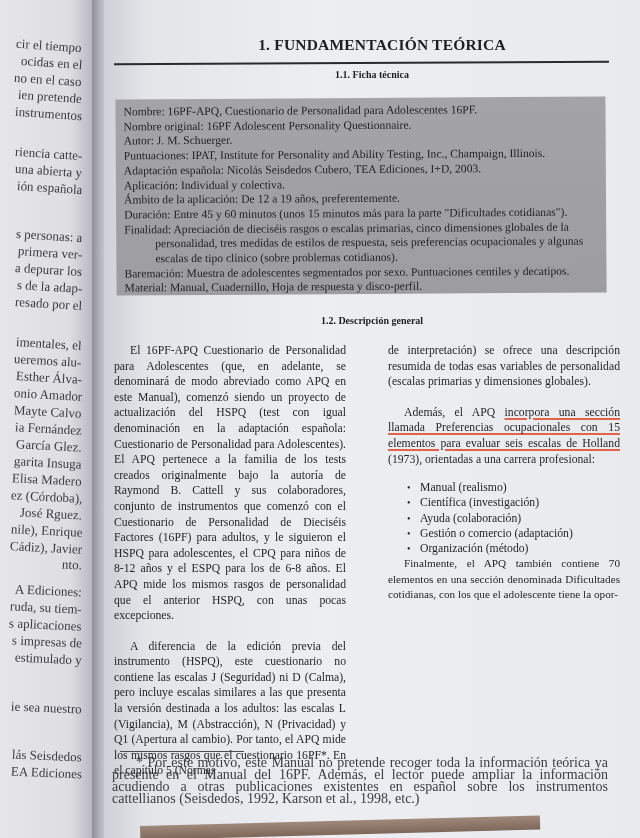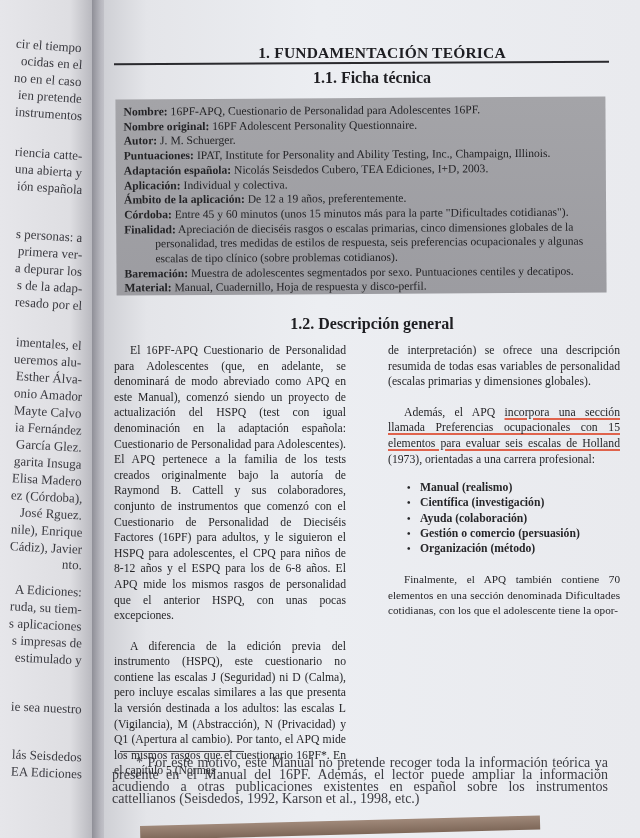--- a/index.html
+++ b/index.html
@@ -24,53 +24,53 @@
     .spine {
       position: absolute; left: 92px; top: 0; width: 18px; height: 838px;
       background: linear-gradient(90deg, #8f8f97 0%, #b8b8bf 50%, #d2d2d7 100%);
     }
     
     .right-page {
       position: absolute; left: 104px; top: 0; width: 536px; height: 838px;
       background: linear-gradient(90deg, #cfd0d5 0%, #e4e5e9 8%, #eceef2 40%, #e9eaee 100%);
     }
     .chapter-title {
-      position: absolute; left: 0; top: 44px; width: 100%;
+      position: absolute; left: 0; top: 36px; width: 100%;
       text-align: center; font-weight: bold; font-size: 15.5px; letter-spacing: 0.2px;
       color: #1e1e22;
       padding-left: 20px;
     }
     .chapter-rule {
       position: absolute; left: 10px; top: 62px; width: 495px; height: 1.6px;
       background: #2a2a2e; transform: rotate(-0.3deg);
     }
     .section-title {
       position: absolute; left: 0; width: 100%; text-align: center;
-      font-weight: bold; font-size: 16px; color: #1e1e22;
+      font-weight: bold; font-size: 10px; color: #1e1e22;
     }
     .fact-box {
       position: absolute; left: 12px; top: 98px; width: 490px; height: 196px;
       background: linear-gradient(180deg, #a4a4a8 0%, #9c9ca1 100%);
       padding: 6px 8px;
       font-size: 11.6px; line-height: 14.7px; color: #232326;
       transform: rotate(-0.35deg);
     }
     .fact-row { white-space: nowrap; }
-    .fact-row .lbl { font-weight: bold; }
+    .fact-row .lbl { font-weight: normal; }
     .fact-row.wrap { white-space: normal; padding-left: 31px; text-indent: -31px; }
     .col {
       position: absolute; top: 343px; width: 232px;
       font-size: 11.7px; line-height: 15.6px; text-align: justify; color: #262629;
     }
     .col p { text-indent: 16px; margin-bottom: 15px; font-family: Liberation Serif, serif; }
     .col p.noindent { text-indent: 0; }
     .col-left { left: 10px; }
     .col-right { left: 284px; }
     .hl { text-decoration: underline; text-decoration-color: #e0634c; text-decoration-thickness: 1.5px; text-underline-offset: 2px; }
-    ul.pref { list-style: none; margin: -2px 0 16px 32px; font-weight: bold; }
+    ul.pref { list-style: none; margin: -2px 0 0 32px; }
     ul.pref li { position: relative; line-height: 15.2px; }
     ul.pref li::before { content: "•"; position: absolute; left: -13px; top: 0; font-size: 10px; }
     .footnote-rule {
       position: absolute; left: 16px; top: 751px; width: 124px; height: 1px; background: #4a4a50;
     }
     .footnote {
       position: absolute; left: 8px; top: 757px; width: 496px;
       font-size: 14px; line-height: 12px; color: #3c3c42; text-align: justify;
     }
     .footnote .first { text-indent: 24px; }
@@ -134,41 +134,41 @@
   <div class="section-title" style="top:69px;">1.1. Ficha técnica</div>
 
   <div class="fact-box" id="fact-box">
       <div class="fact-row"><span class="lbl">Nombre:</span><span> 16PF-APQ, Cuestionario de Personalidad para Adolescentes 16PF.</span></div>
       <div class="fact-row"><span class="lbl">Nombre original:</span><span> 16PF Adolescent Personality Questionnaire.</span></div>
       <div class="fact-row"><span class="lbl">Autor:</span><span> J. M. Schuerger.</span></div>
       <div class="fact-row"><span class="lbl">Puntuaciones:</span><span> IPAT, Institute for Personality and Ability Testing, Inc., Champaign, Illinois.</span></div>
       <div class="fact-row"><span class="lbl">Adaptación española:</span><span> Nicolás Seisdedos Cubero, TEA Ediciones, I+D, 2003.</span></div>
       <div class="fact-row"><span class="lbl">Aplicación:</span><span> Individual y colectiva.</span></div>
       <div class="fact-row"><span class="lbl">Ámbito de la aplicación:</span><span> De 12 a 19 años, preferentemente.</span></div>
-      <div class="fact-row"><span class="lbl">Córdoba:</span><span> Entre 45 y 60 minutos (unos 15 minutos más para la parte "Dificultades cotidianas").</span></div>
+      <div class="fact-row"><span class="lbl">Duración:</span><span> Entre 45 y 60 minutos (unos 15 minutos más para la parte "Dificultades cotidianas").</span></div>
       <div class="fact-row wrap"><span class="lbl">Finalidad:</span><span> Apreciación de dieciséis rasgos o escalas primarias, cinco dimensiones globales de la personalidad, tres medidas de estilos de respuesta, seis preferencias ocupacionales y algunas escalas de tipo clínico (sobre problemas cotidianos).</span></div>
       <div class="fact-row"><span class="lbl">Baremación:</span><span> Muestra de adolescentes segmentados por sexo. Puntuaciones centiles y decatipos.</span></div>
       <div class="fact-row"><span class="lbl">Material:</span><span> Manual, Cuadernillo, Hoja de respuesta y disco-perfil.</span></div>
     </div>
 
   <div class="section-title" style="top:315px;">1.2. Descripción general</div>
 
   <div class="col col-left">
     <p>El 16PF-APQ Cuestionario de Personalidad para Adolescentes (que, en adelante, se denominará de modo abreviado como APQ en este Manual), comenzó siendo un proyecto de actualización del HSPQ (test con igual denominación en la adaptación española: Cuestionario de Personalidad para Adolescentes). El APQ pertenece a la familia de los tests creados originalmente bajo la autoría de Raymond B. Cattell y sus colaboradores, conjunto de instrumentos que comenzó con el Cuestionario de Personalidad de Dieciséis Factores (16PF) para adultos, y le siguieron el HSPQ para adolescentes, el CPQ para niños de 8-12 años y el ESPQ para los de 6-8 años. El APQ mide los mismos rasgos de personalidad que el anterior HSPQ, con unas pocas excepciones.</p>
     <p>A diferencia de la edición previa del instrumento (HSPQ), este cuestionario no contiene las escalas J (Seguridad) ni D (Calma), pero incluye escalas similares a las que presenta la versión destinada a los adultos: las escalas L (Vigilancia), M (Abstracción), N (Privacidad) y Q1 (Apertura al cambio). Por tanto, el APQ mide los mismos rasgos que el cuestionario 16PF*. En el capítulo 5 (Normas</p>
   </div>
 
   <div class="col col-right">
     <p class="noindent">de interpretación) se ofrece una descripción resumida de todas esas variables de personalidad (escalas primarias y dimensiones globales).</p>
     <p><span>Además, el APQ </span><span class="hl">incorpora una sección llamada Preferencias ocupacionales con 15 elementos para evaluar seis escalas de Holland</span><span> (1973), orientadas a una carrera profesional:</span></p>
     <ul class="pref">
       <li>Manual (realismo)</li>
       <li>Científica (investigación)</li>
       <li>Ayuda (colaboración)</li>
-      <li>Gestión o comercio (persuasión)</li>
+      <li>Gestión o comercio (adaptación)</li>
       <li>Organización (método)</li>
     </ul>
     <p style="font-size:11.2px;">Finalmente, el APQ también contiene 70 elementos en una sección denominada Dificultades cotidianas, con los que el adolescente tiene la opor-</p>
   </div>
 
   <div class="footnote-rule"></div>
   <div class="footnote">
       <div class="first">* Por este motivo, este Manual no pretende recoger toda la información teórica ya presente en el Manual del 16PF. Además, el lector puede ampliar la información acudiendo a otras publicaciones existentes en español sobre los instrumentos cattellianos (Seisdedos, 1992, Karson et al., 1998, etc.)</div>
     </div>
 

